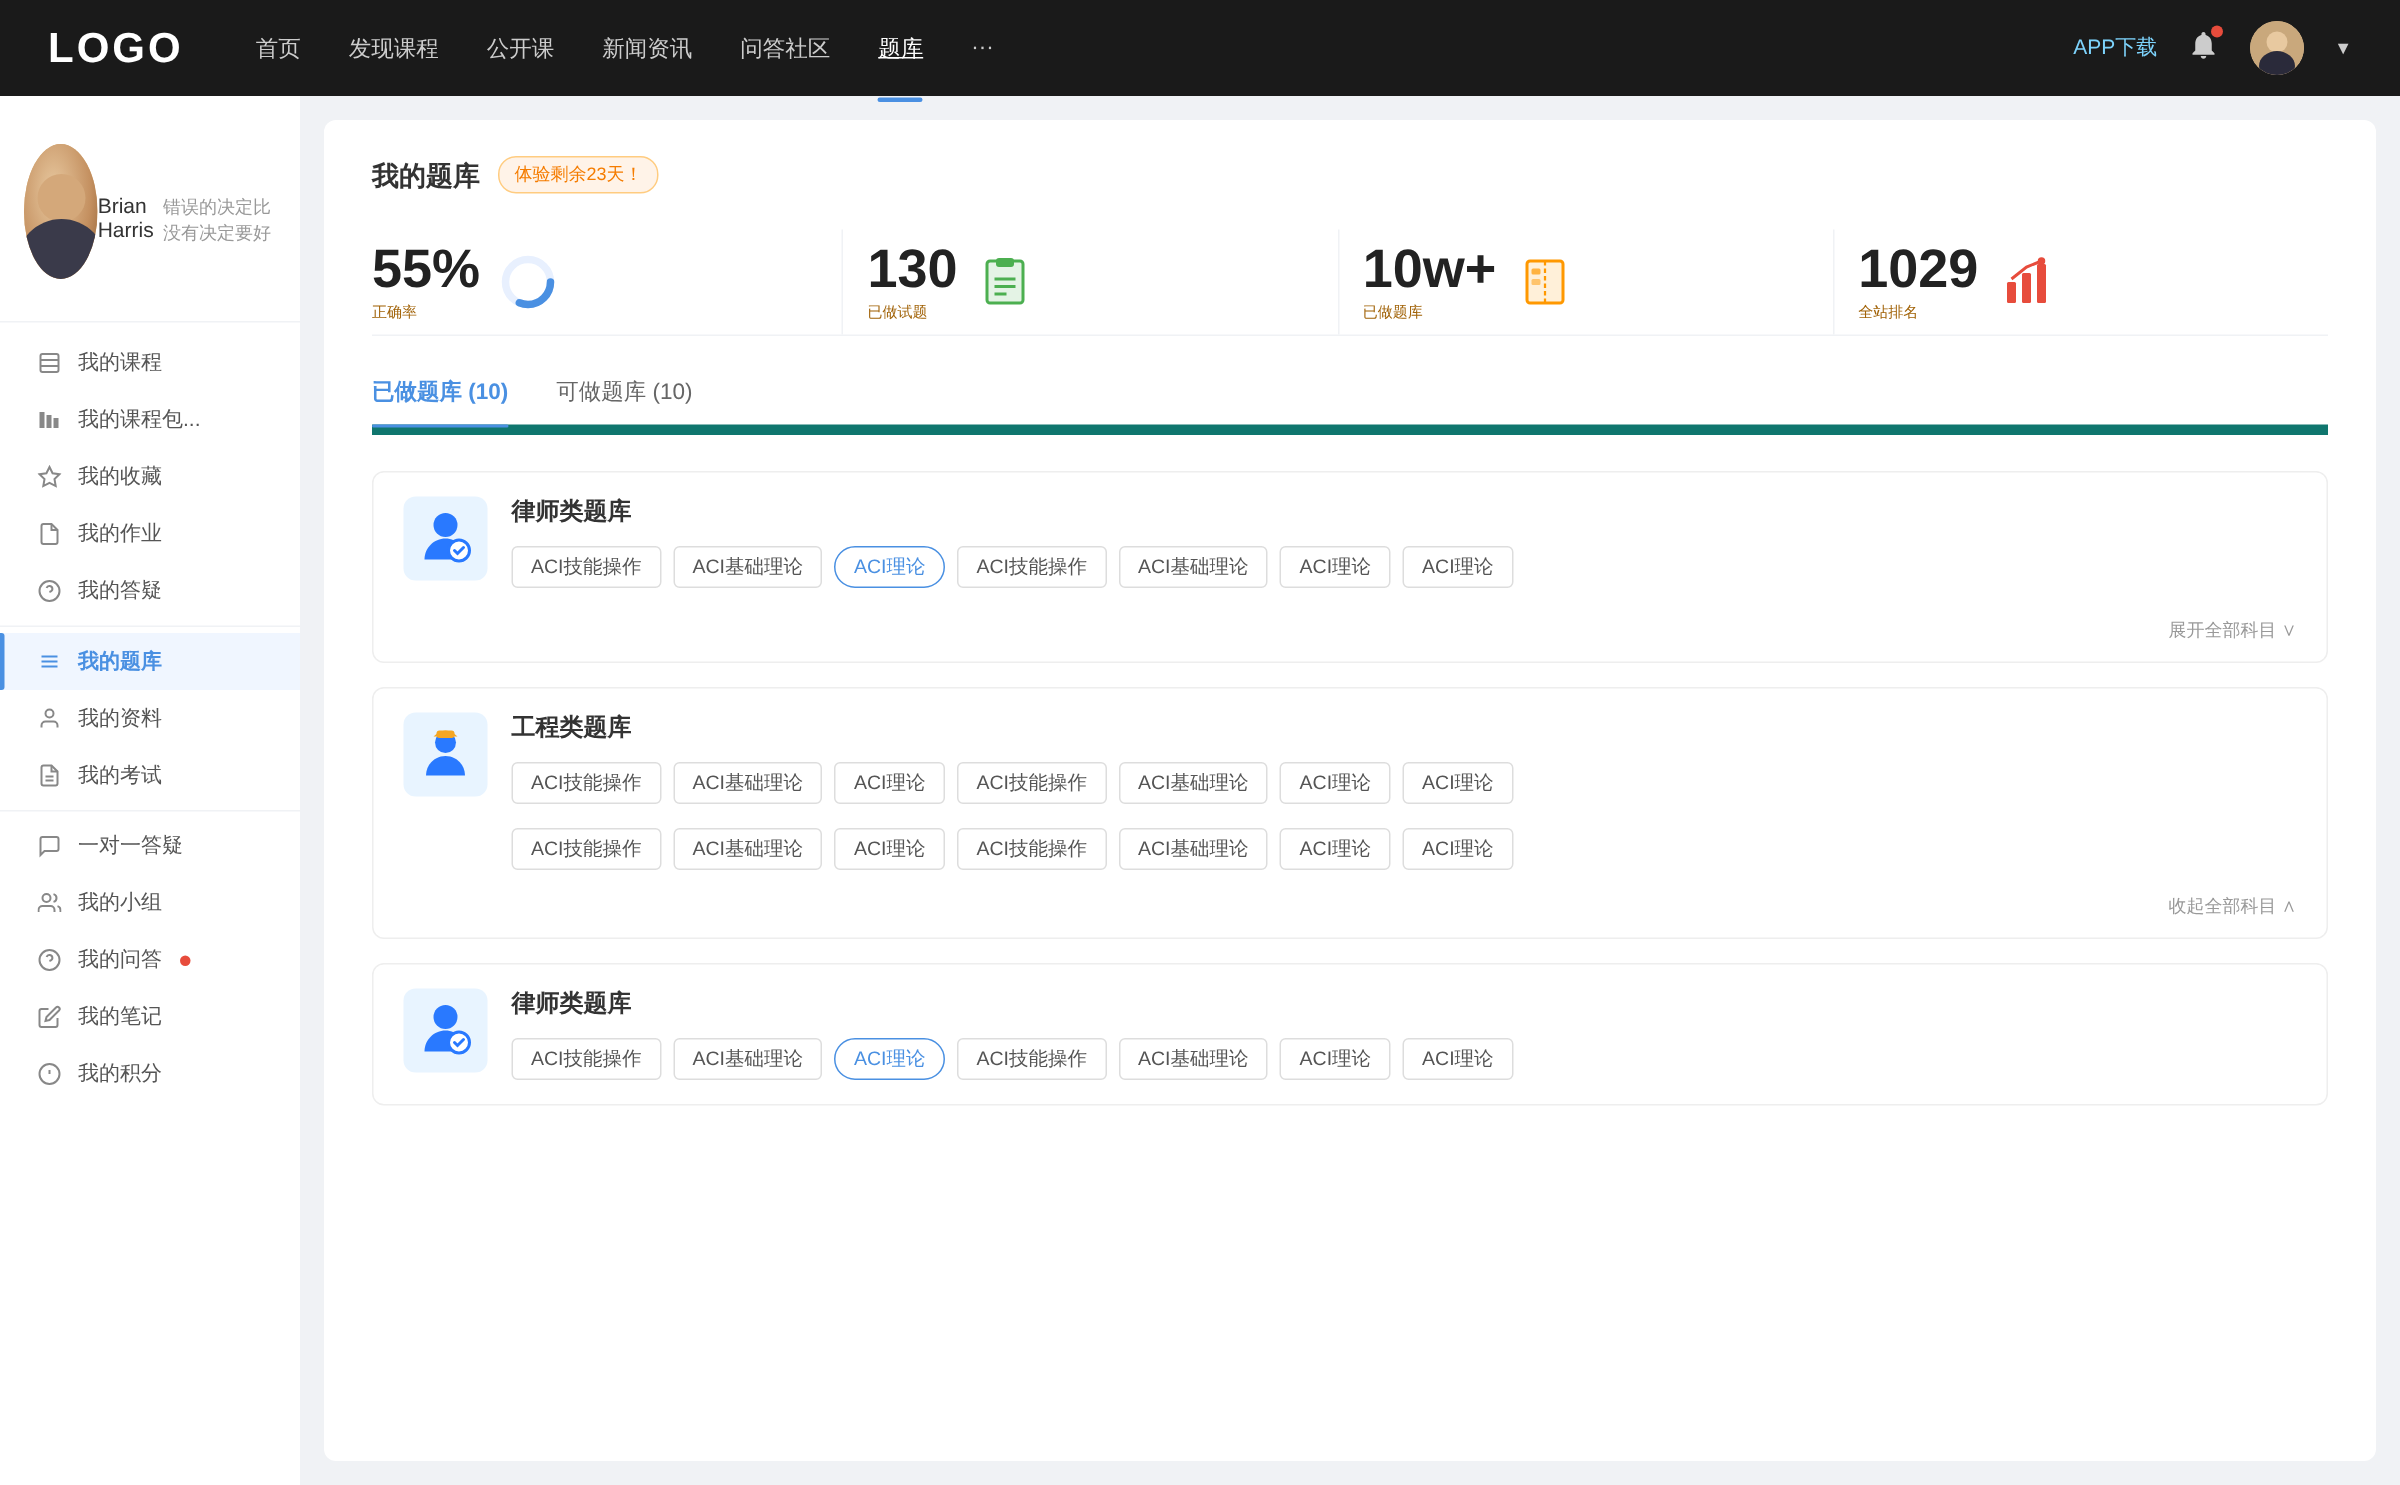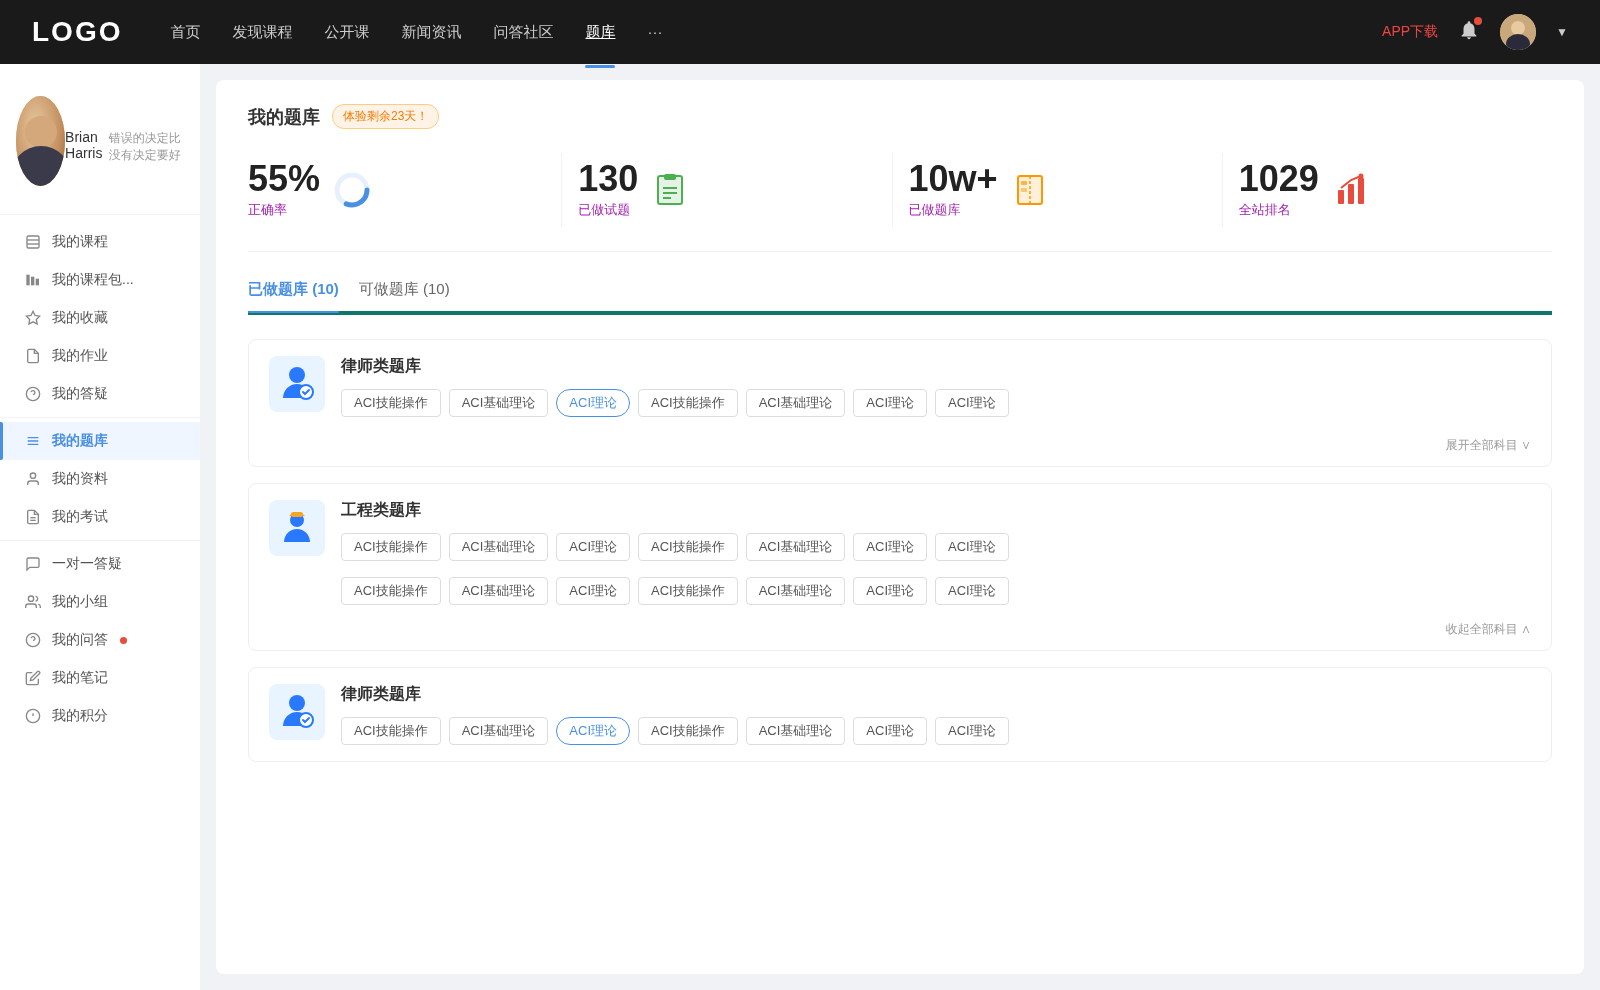--- a/index.html
+++ b/index.html
@@ -48,21 +48,21 @@
       height: 3px;
       background: #4a90e2;
       border-radius: 2px;
     }
     .navbar-right {
       display: flex;
       align-items: center;
       gap: 20px;
     }
     .navbar-app-dl {
-      color: #ef4444;
+      color: #7dd3fc;
       font-size: 14px;
       cursor: pointer;
     }
     .navbar-bell {
       position: relative;
       cursor: pointer;
     }
     .navbar-bell-dot {
       position: absolute;
       top: -2px;
@@ -250,21 +250,20 @@
       border-radius: 12px;
       border: 1px solid #ffcc80;
     }
 
     
     .stats-row {
       display: flex;
       gap: 0;
       margin-bottom: 28px;
       border-bottom: 1px solid #f0f2f5;
-      padding-bottom: 24px;
     }
     .stat-item {
       flex: 1;
       display: flex;
       align-items: center;
       gap: 12px;
       padding: 8px 0;
       border-right: 1px solid #f0f2f5;
       padding-right: 32px;
       padding-left: 16px;
@@ -275,45 +274,45 @@
     .stat-item:last-child {
       border-right: none;
     }
     .stat-number {
       font-size: 36px;
       font-weight: 700;
       color: #222;
       line-height: 1;
     }
     .stat-label {
-      font-size: 13px;
-      color: #a21caf;
+      font-size: 10px;
+      color: #a16207;
       margin-top: 4px;
     }
     .stat-icon {
       width: 40px;
       height: 40px;
       display: flex;
       align-items: center;
       justify-content: center;
       flex-shrink: 0;
     }
 
     
     .donut-chart {
       width: 40px;
       height: 40px;
     }
 
     
     .tabs-row {
       display: flex;
-      gap: 20px;
+      gap: 32px;
       margin-bottom: 24px;
-      border-bottom: 4px solid #0f766e;
+      border-bottom: 7px solid #0f766e;
     }
     .tab-item {
       font-size: 15px;
       padding-bottom: 12px;
       cursor: pointer;
       color: #666;
       position: relative;
     }
     .tab-item.active {
       color: #4a90e2;

